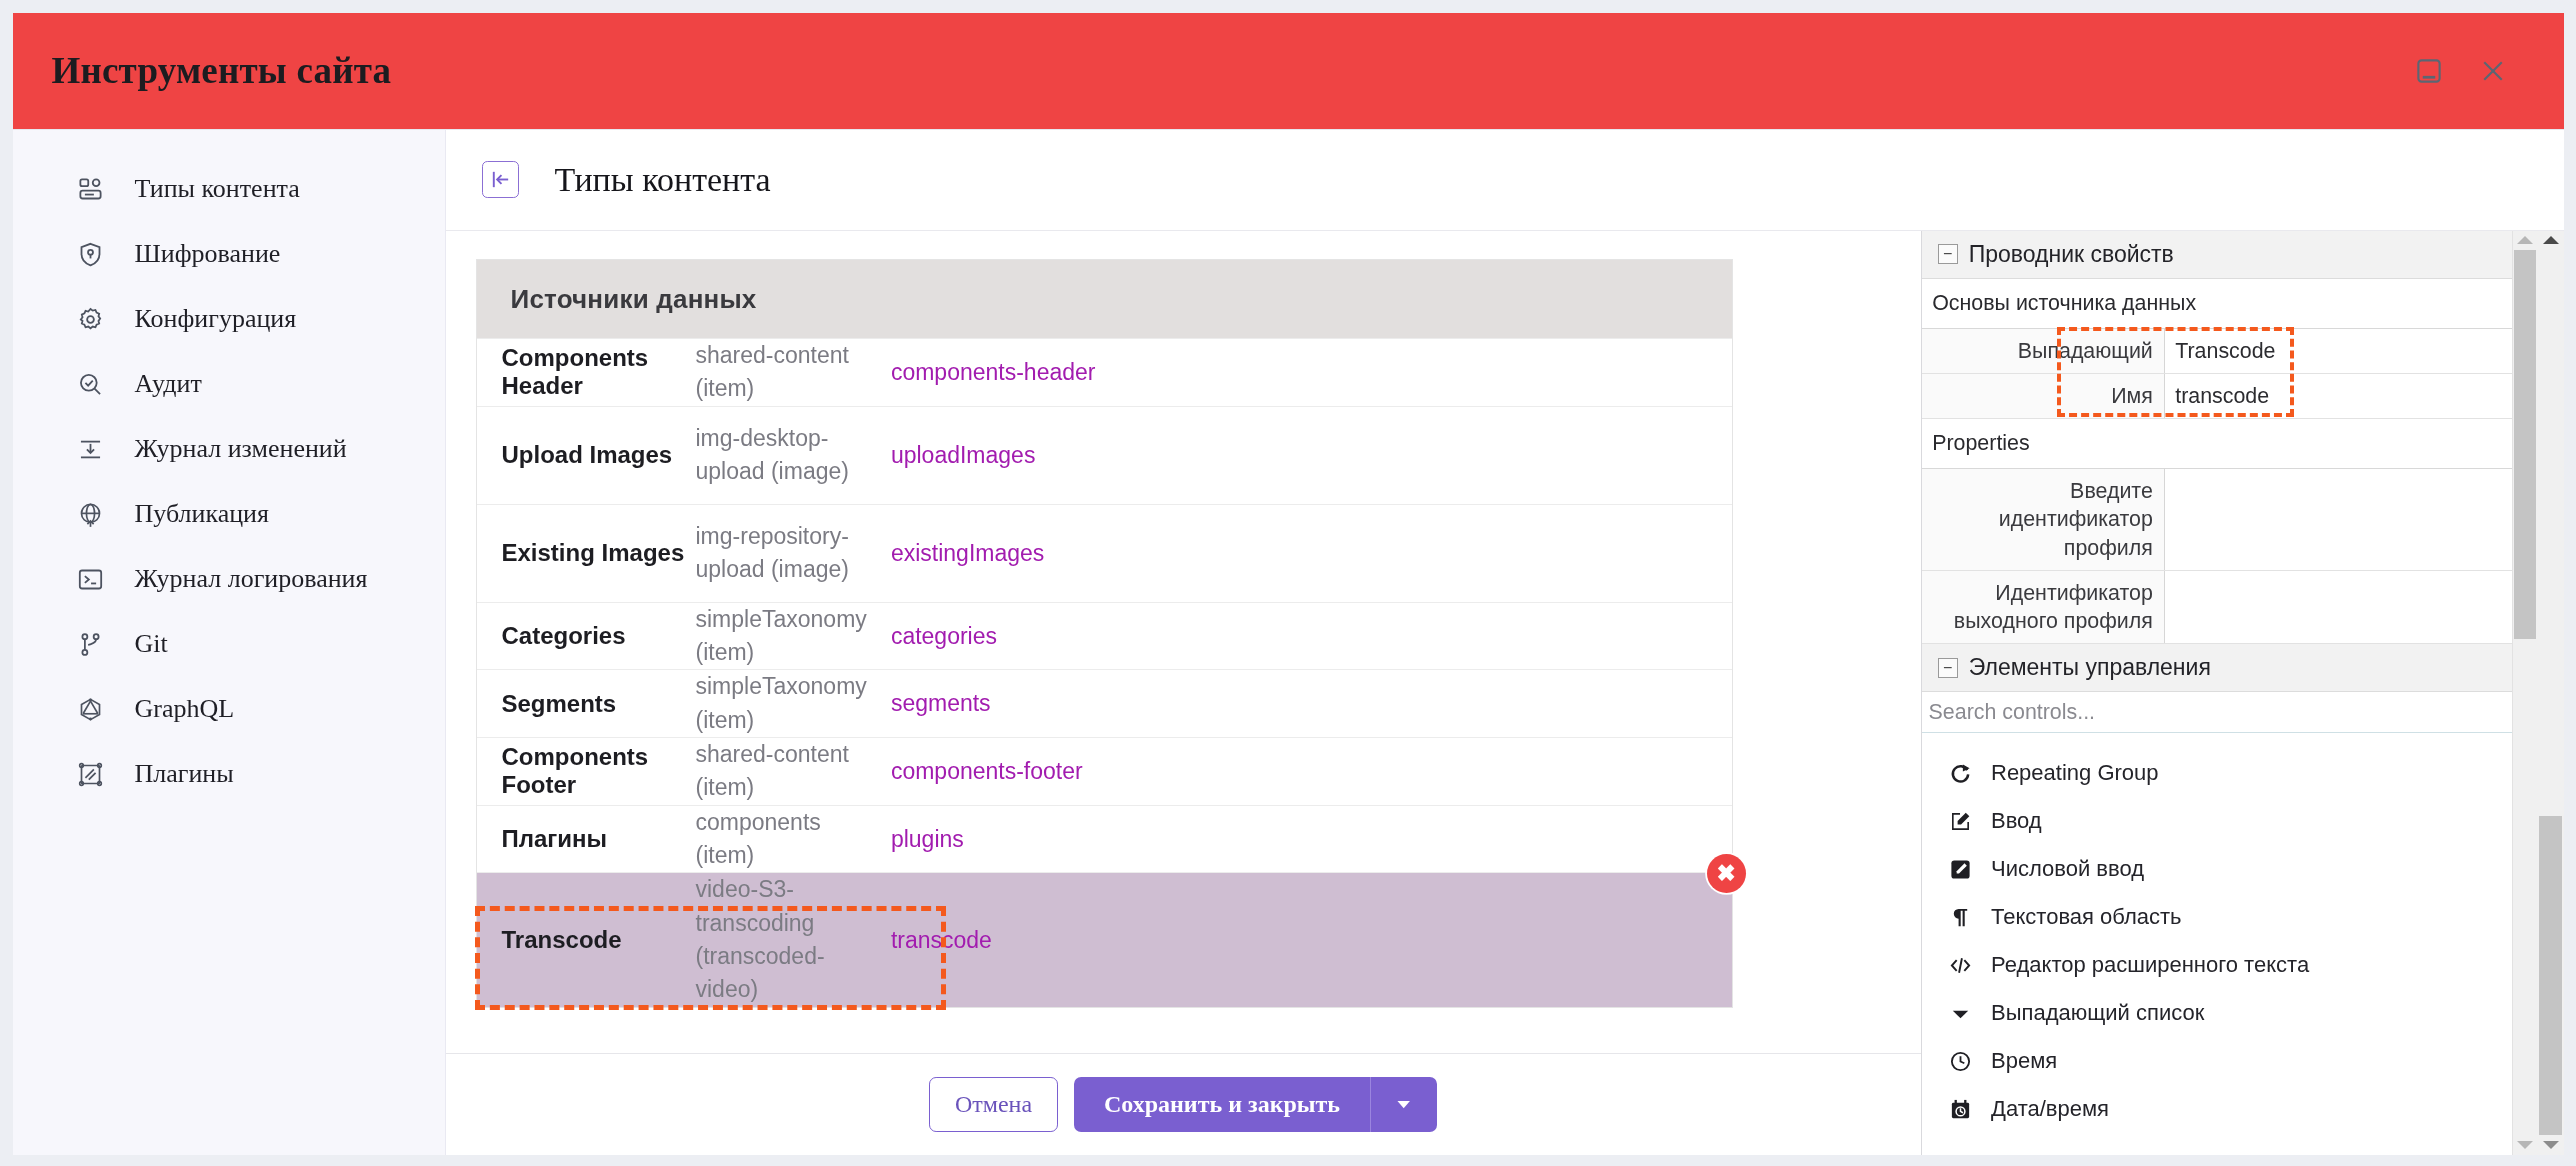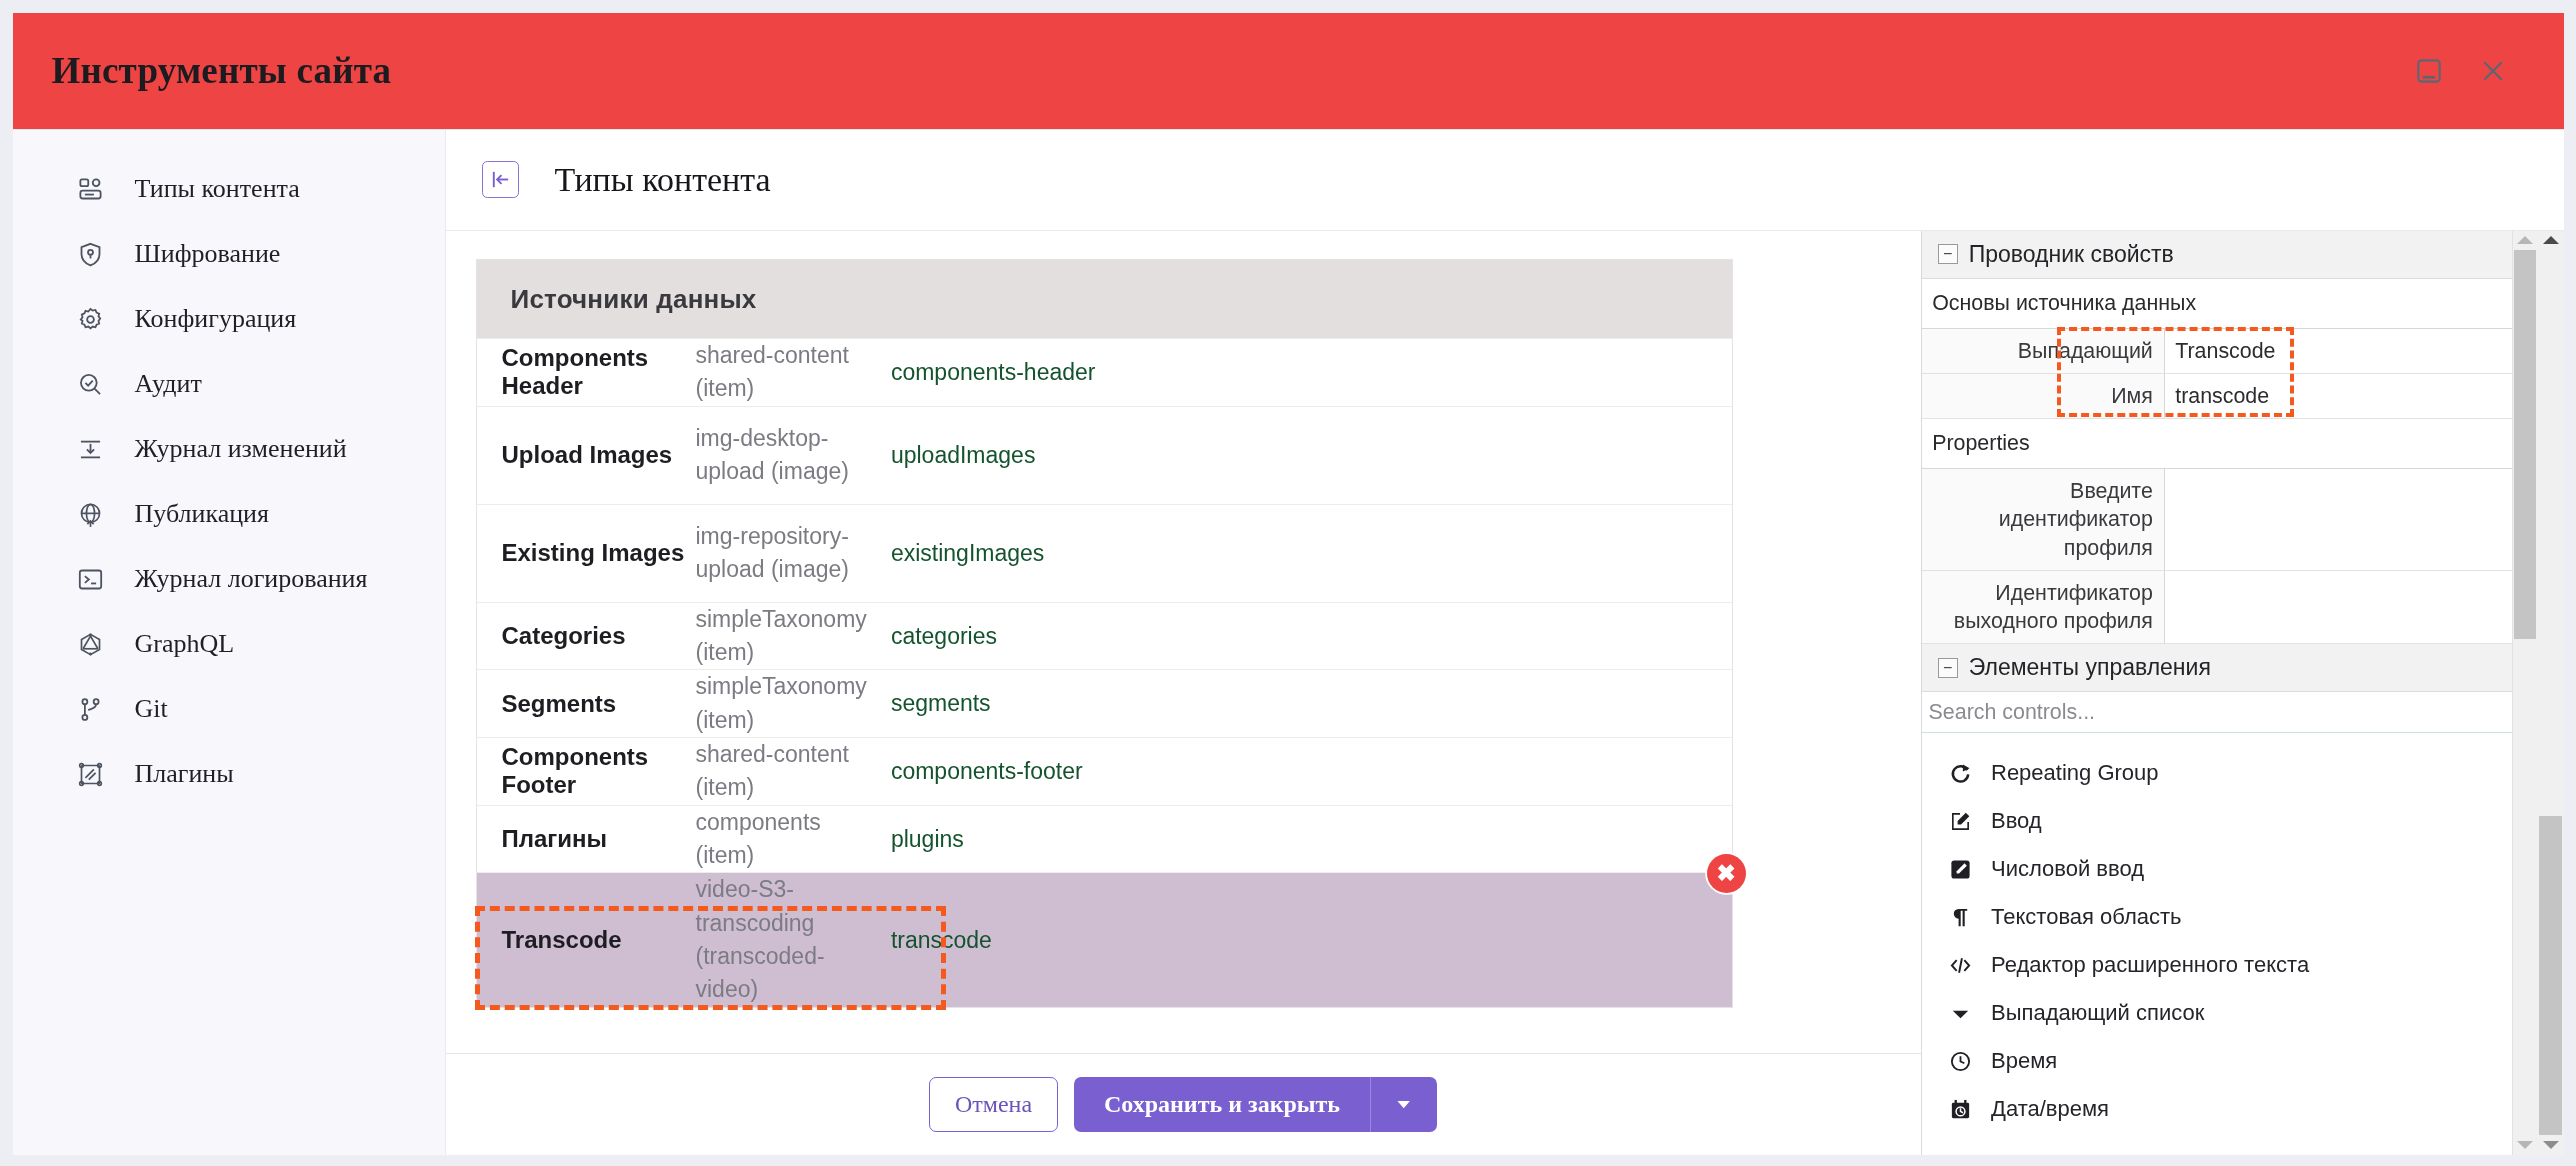--- a/index.html
+++ b/index.html
@@ -133,21 +133,21 @@
     font-weight: 700; font-size: 24px; color: #1d1d22;
     font-stretch: condensed;
   }
   .ds-row .c-type {
     width: 174px; flex: 0 0 174px;
     font-size: 23px; color: #7b7b83; line-height: 1.45;
   }
   .ds-row .c-name {
     flex: 1 1 auto;
     padding-left: 21.4px;
-    font-size: 23px; color: #14532d;
+    font-size: 23px; color: #a21caf;
   }
   .ds-row.selected { background: #cfbed2; }
 
   .sel-outline {
     position: absolute;
     border: 5.3px dashed #f4591d;
     pointer-events: none;
   }
   .del-badge {
     position: absolute;
@@ -387,43 +387,43 @@
             <rect x="2.5" y="4" width="19" height="16" rx="2"></rect>
             <polyline points="7,9 10.5,12 7,15"></polyline>
               <line x1="12.5" y1="15.5" x2="17" y2="15.5"></line>
           </svg>
         </span>
         <span class="nav-label">Журнал логирования</span>
       </div>
 
       <div class="nav-item">
         <span class="nav-icon">
+          <svg width="27" height="27" viewBox="0 0 24 24" fill="none" stroke="currentColor" stroke-width="1.6">
+            <circle cx="7" cy="5" r="2.2"></circle>
+              <circle cx="7" cy="19" r="2.2"></circle>
+              <circle cx="17" cy="5" r="2.2"></circle>
+            <line x1="7" y1="7.2" x2="7" y2="16.8"></line>
+            <path d="M17 7.2c0 4-4 4.2-7 5.3"></path>
+          </svg>
+        </span>
+        <span class="nav-label">Git</span>
+      </div>
+
+      <div class="nav-item">
+        <span class="nav-icon">
           <svg width="27" height="27" viewBox="0 0 24 24" fill="none" stroke="currentColor" stroke-width="1.5">
             <polygon points="12,3 20,7.5 20,16.5 12,21 4,16.5 4,7.5"></polygon>
             <line x1="12" y1="4.5" x2="5.4" y2="15.8"></line>
               <line x1="12" y1="4.5" x2="18.6" y2="15.8"></line>
             <line x1="5.4" y1="15.8" x2="18.6" y2="15.8"></line>
             <circle cx="12" cy="3.6" r="1.3" fill="currentColor" stroke="none"></circle>
             <circle cx="12" cy="20.4" r="1.3" fill="currentColor" stroke="none"></circle>
           </svg>
         </span>
         <span class="nav-label">GraphQL</span>
-      </div>
-
-      <div class="nav-item">
-        <span class="nav-icon">
-          <svg width="27" height="27" viewBox="0 0 24 24" fill="none" stroke="currentColor" stroke-width="1.6">
-            <circle cx="7" cy="5" r="2.2"></circle>
-              <circle cx="7" cy="19" r="2.2"></circle>
-              <circle cx="17" cy="5" r="2.2"></circle>
-            <line x1="7" y1="7.2" x2="7" y2="16.8"></line>
-            <path d="M17 7.2c0 4-4 4.2-7 5.3"></path>
-          </svg>
-        </span>
-        <span class="nav-label">Git</span>
       </div>
 
       <div class="nav-item">
         <span class="nav-icon">
           <svg width="27" height="27" viewBox="0 0 24 24" fill="none" stroke="currentColor" stroke-width="1.5">
             <rect x="4" y="4" width="16" height="16" rx="1"></rect>
             <line x1="7.5" y1="15" x2="15" y2="7.5"></line>
               <line x1="10.5" y1="16.5" x2="16.5" y2="10.5"></line>
             <circle cx="4" cy="4" r="1.6"></circle>
               <circle cx="20" cy="4" r="1.6"></circle>

